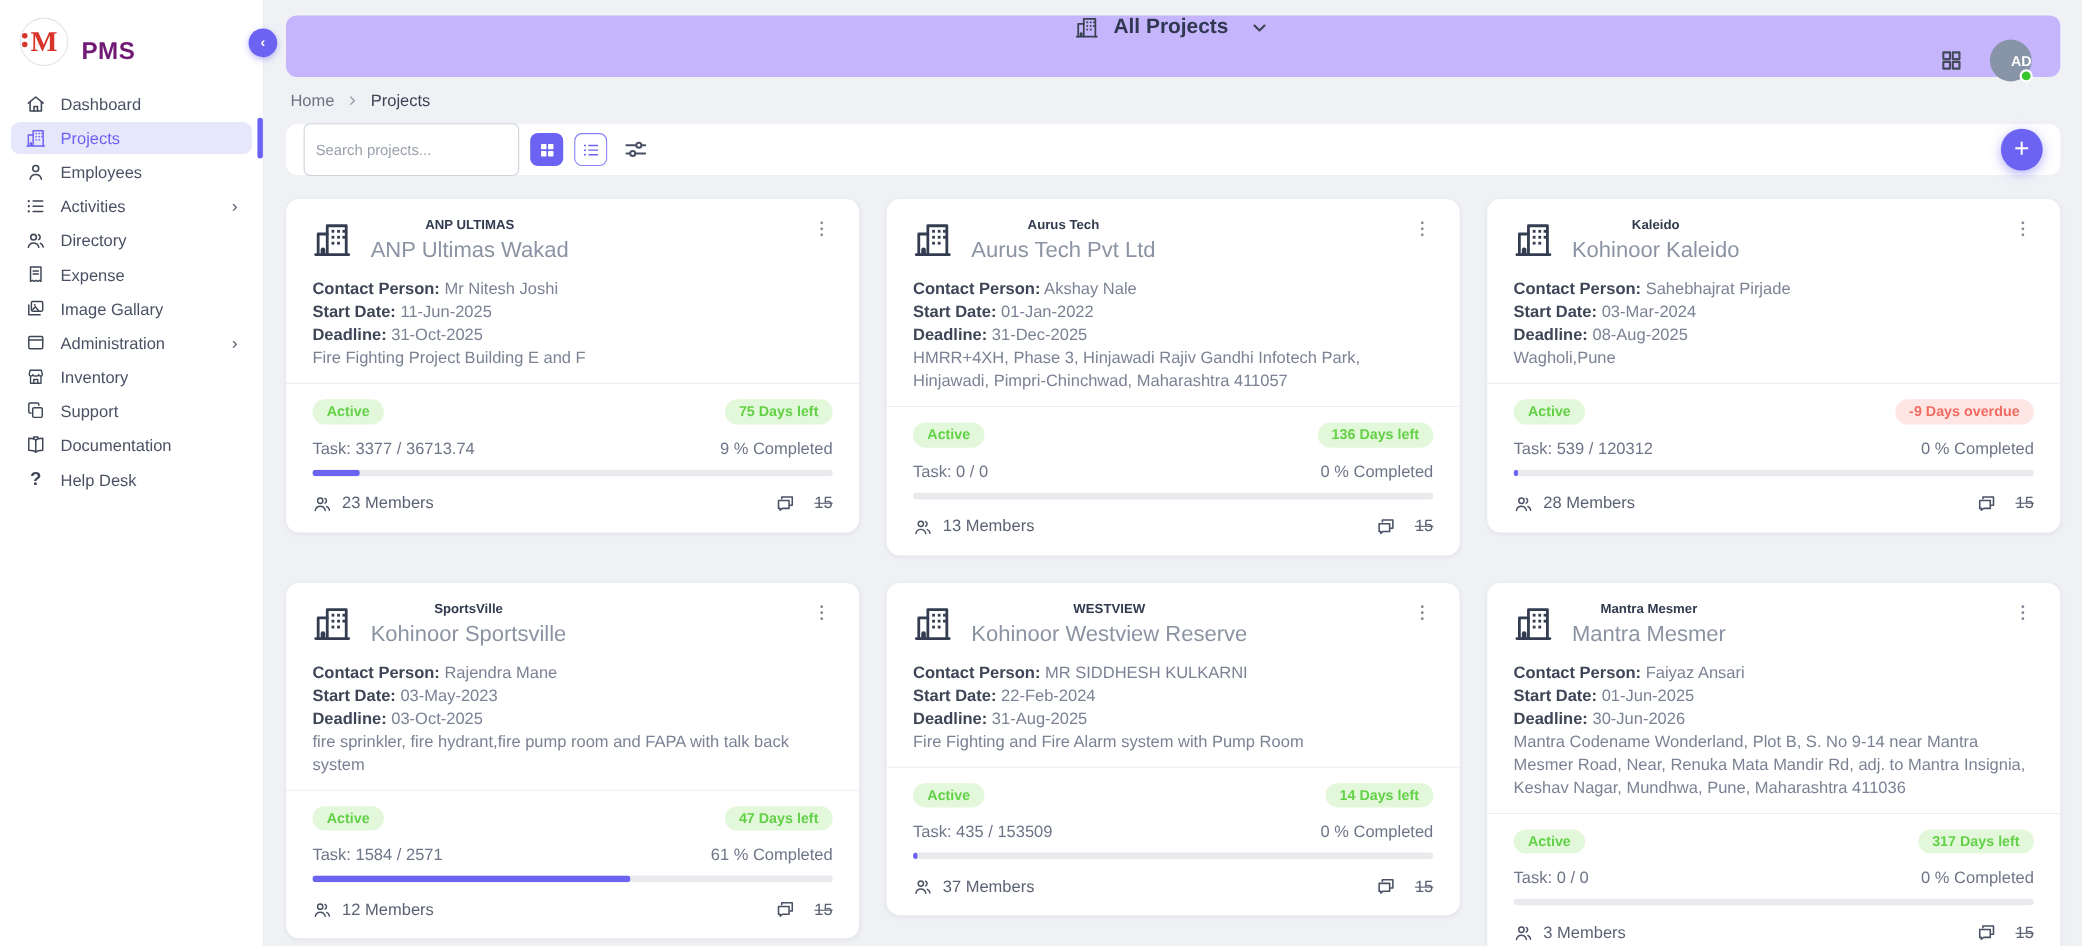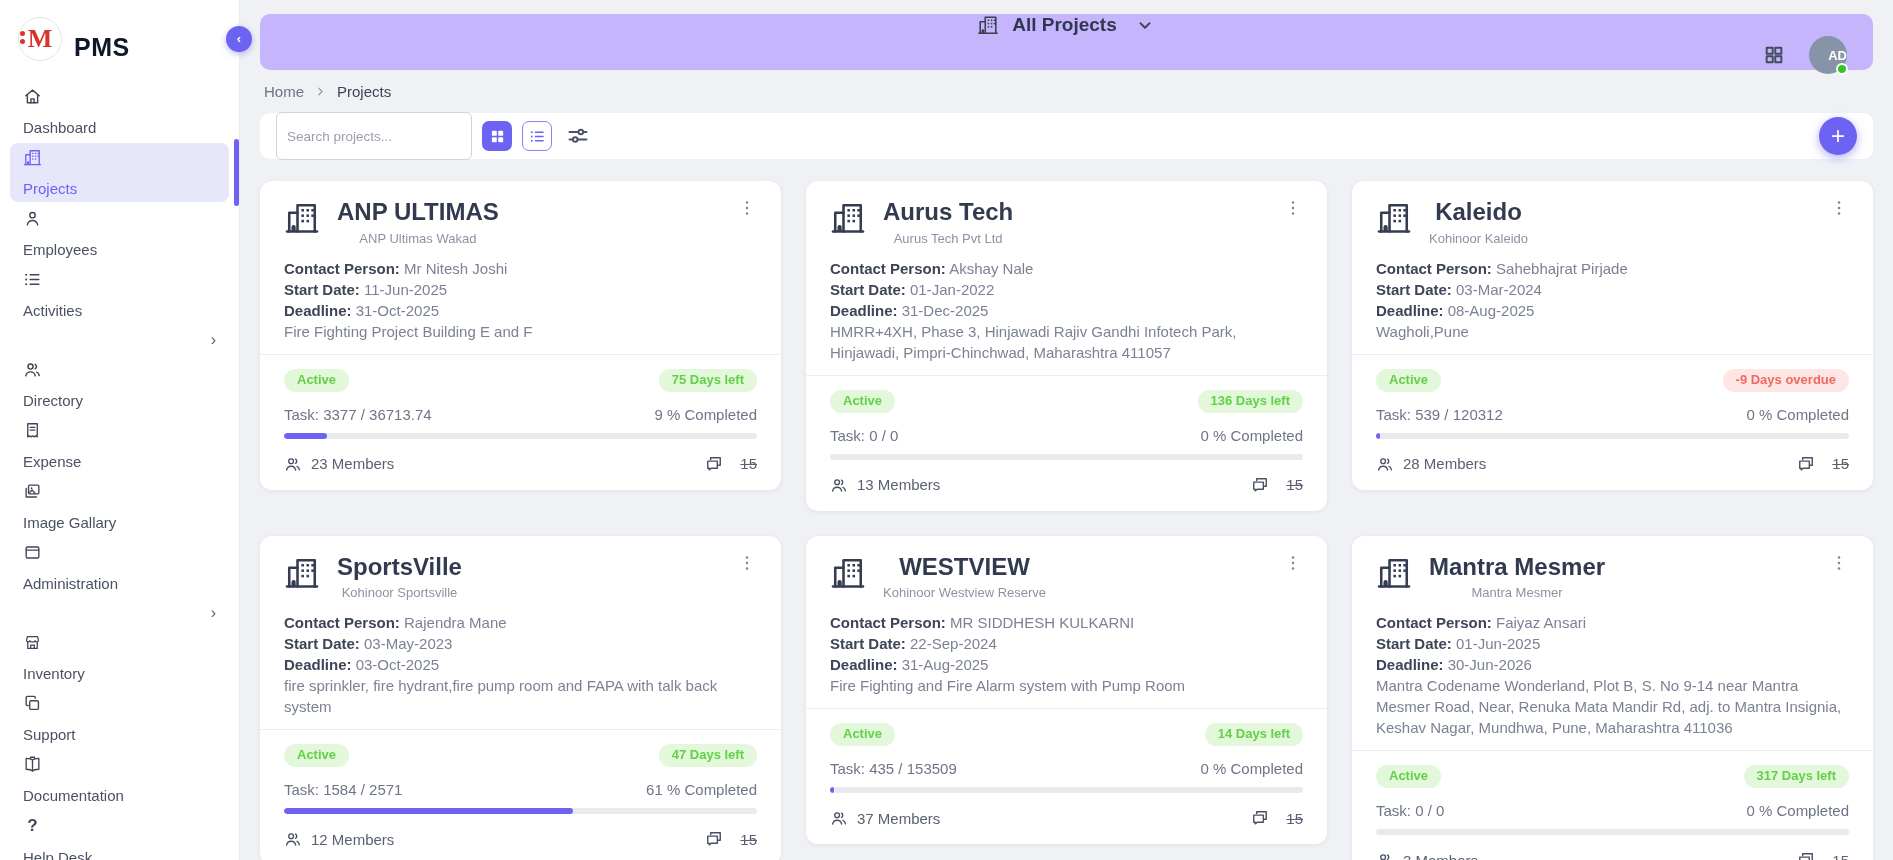--- a/index.html
+++ b/index.html
@@ -6,24 +6,24 @@
   html,body { width:1893px; height:860px; overflow:hidden; }
   body { font-family:"Liberation Sans", sans-serif; background:var(--page_bg,#F0F1F5); color:#3c4354; }
   .app { display:flex; width:100%; height:100%; }
 
   
   .sidebar { width:240px; background:#fff; position:relative; border-right:1px solid #ececf2; flex:0 0 240px; z-index:3; }
   .logo-row { display:flex; align-items:center; gap:12px; padding:16px 18px 14px; }
   .logo-circle { width:44px; height:44px; border-radius:50%; border:1px solid #e4e4e6; display:flex; align-items:center; justify-content:center; background:#fff; }
   .logo-m { font-family:"Liberation Serif", serif; font-weight:bold; font-size:26px; color:var(--logo_red,#D8342C); line-height:1; position:relative; }
   .logo-m::before { content:""; position:absolute; left:-8px; top:5px; width:5px; height:5px; border-radius:50%; background:var(--logo_red,#D8342C); box-shadow:0 8px 0 var(--logo_red,#D8342C); }
-  .app-title { font-size:25px; font-weight:bold; color:#0f172a; letter-spacing:.5px;margin-top:17px; }
+  .app-title { font-size:22px; font-weight:bold; color:#701a75; letter-spacing:.5px;margin-top:17px; }
   .collapse-btn { position:absolute; top:26px; right:-13px; width:26px; height:26px; border-radius:50%; background:var(--accent,#6C63F2); color:#fff; border:none; font-size:13px; font-weight:bold; cursor:pointer; box-shadow:0 2px 6px rgba(108,99,242,.45); display:flex; align-items:center; justify-content:center; line-height:0; }
   nav { padding-top:4px; }
-  .nav-item { position:relative; display:flex; align-items:flex-start; gap:13px; margin:2px 10px; padding:5px 13px; border-radius:8px; font-size:15px; color:#4a5164; cursor:pointer;flex-direction:column; }
+  .nav-item { position:relative; display:flex; align-items:flex-end; gap:13px; margin:2px 10px; padding:5px 13px; border-radius:8px; font-size:15px; color:#4a5164; cursor:pointer; }
   .nav-item .icn { width:19px; height:19px; color:#3e4656; flex:0 0 19px; }
   .nav-item.active { background:var(--sidebar_active_bg,#E7E7FC); color:var(--accent,#6C63F2); font-weight:500; }
   .nav-item.active .icn { color:var(--accent,#6C63F2); }
   .nav-chev { margin-left:auto; color:#5a6171; font-size:16px; line-height:1; }
   .active-bar { position:absolute; right:-10px; top:-4px; bottom:-4px; width:5px; border-radius:4px; background:var(--accent,#6C63F2); }
   .help-glyph { font-size:17px; font-weight:bold; color:#3e4656; width:19px; text-align:center; }
 
   
   main { flex:1; padding:14px 20px 0; overflow:hidden; }
   .topbar { height:56px; background:#c4b5fd; border-radius:10px; display:flex; align-items:center; padding:0 26px;flex-direction:column; }
@@ -50,22 +50,22 @@
   .sliders { width:24px; height:24px; color:#4a5164; margin-left:4px; cursor:pointer; background:none; border:none; padding:0; }
   .add-btn { margin-left:auto; width:38px; height:38px; border-radius:50%; background:var(--accent,#6C63F2); color:#fff; border:none; font-size:24px; font-weight:400; line-height:0; cursor:pointer; box-shadow:0 3px 10px rgba(108,99,242,.5); display:flex; align-items:center; justify-content:center; }
 
   
   .cards { display:grid; grid-template-columns:repeat(3,1fr); gap:25px; margin-top:22px; align-items:start; }
   .card { background:#fff; border-radius:12px; box-shadow:0 1px 5px rgba(40,44,56,.07); }
   .card-top { padding:17px 24px 12px; }
   .card-head { display:flex; align-items:flex-start; }
   .card-bld { width:36px; height:36px; color:#333c50; margin-right:17px; margin-top:2px; flex:0 0 36px; }
   .titles { display:flex; flex-direction:column; align-items:center; }
-  .ptitle { font-size:24px; font-weight:bold; color:#323a4f; line-height:1.15; }
-  .psub { font-size:13px; color:#8b93a3; margin-top:5px; }
+  .ptitle { font-size:12px; font-weight:bold; color:#323a4f; line-height:1.15; }
+  .psub { font-size:20px; color:#8b93a3; margin-top:5px; }
   .kebab { margin-left:auto; width:20px; height:20px; color:#7f8695; background:none; border:none; cursor:pointer; padding:0; }
   .details { margin-top:12px; font-size:15px; color:#7b8294; line-height:21px; }
   .details b { color:#3e4557; font-weight:bold; }
   .divider { border:none; border-top:1px solid #eceef2; }
   .card-bottom { padding:14px 24px 16px; }
   .badge-row { display:flex; justify-content:space-between; align-items:center; }
   .badge { font-size:13px; font-weight:bold; padding:4px 13px; border-radius:999px; line-height:1.15; }
   .badge.success { color:var(--success,#67D348); background:var(--success_bg,#E4F8DC); }
   .badge.danger { color:var(--danger,#EF6B61); background:var(--danger_bg,#FDE6E3); }
   .task-row { display:flex; justify-content:space-between; margin-top:14px; font-size:15px; color:#6e7588; }
@@ -651,21 +651,21 @@
         <button class="icn kebab">
                 <svg viewBox="0 0 24 24" fill="currentColor">
                   <circle cx="12" cy="5.5" r="1.5"></circle>
                   <circle cx="12" cy="12" r="1.5"></circle>
                   <circle cx="12" cy="18.5" r="1.5"></circle>
                 </svg>
               </button>
       </div>
       <div class="details">
         <div><b>Contact Person:</b> <span>MR SIDDHESH KULKARNI</span></div>
-        <div><b>Start Date:</b> <span>22-Sep-2024</span></div>
+        <div><b>Start Date:</b> <span>22-Feb-2024</span></div>
         <div><b>Deadline:</b> <span>31-Aug-2025</span></div>
         <div>Fire Fighting and Fire Alarm system with Pump Room</div>
       </div>
     </div>
     <hr class="divider">
     <div class="card-bottom">
       <div class="badge-row">
         <span class="badge success">Active</span>
         <span class="badge success">14 Days left</span>
       </div>

